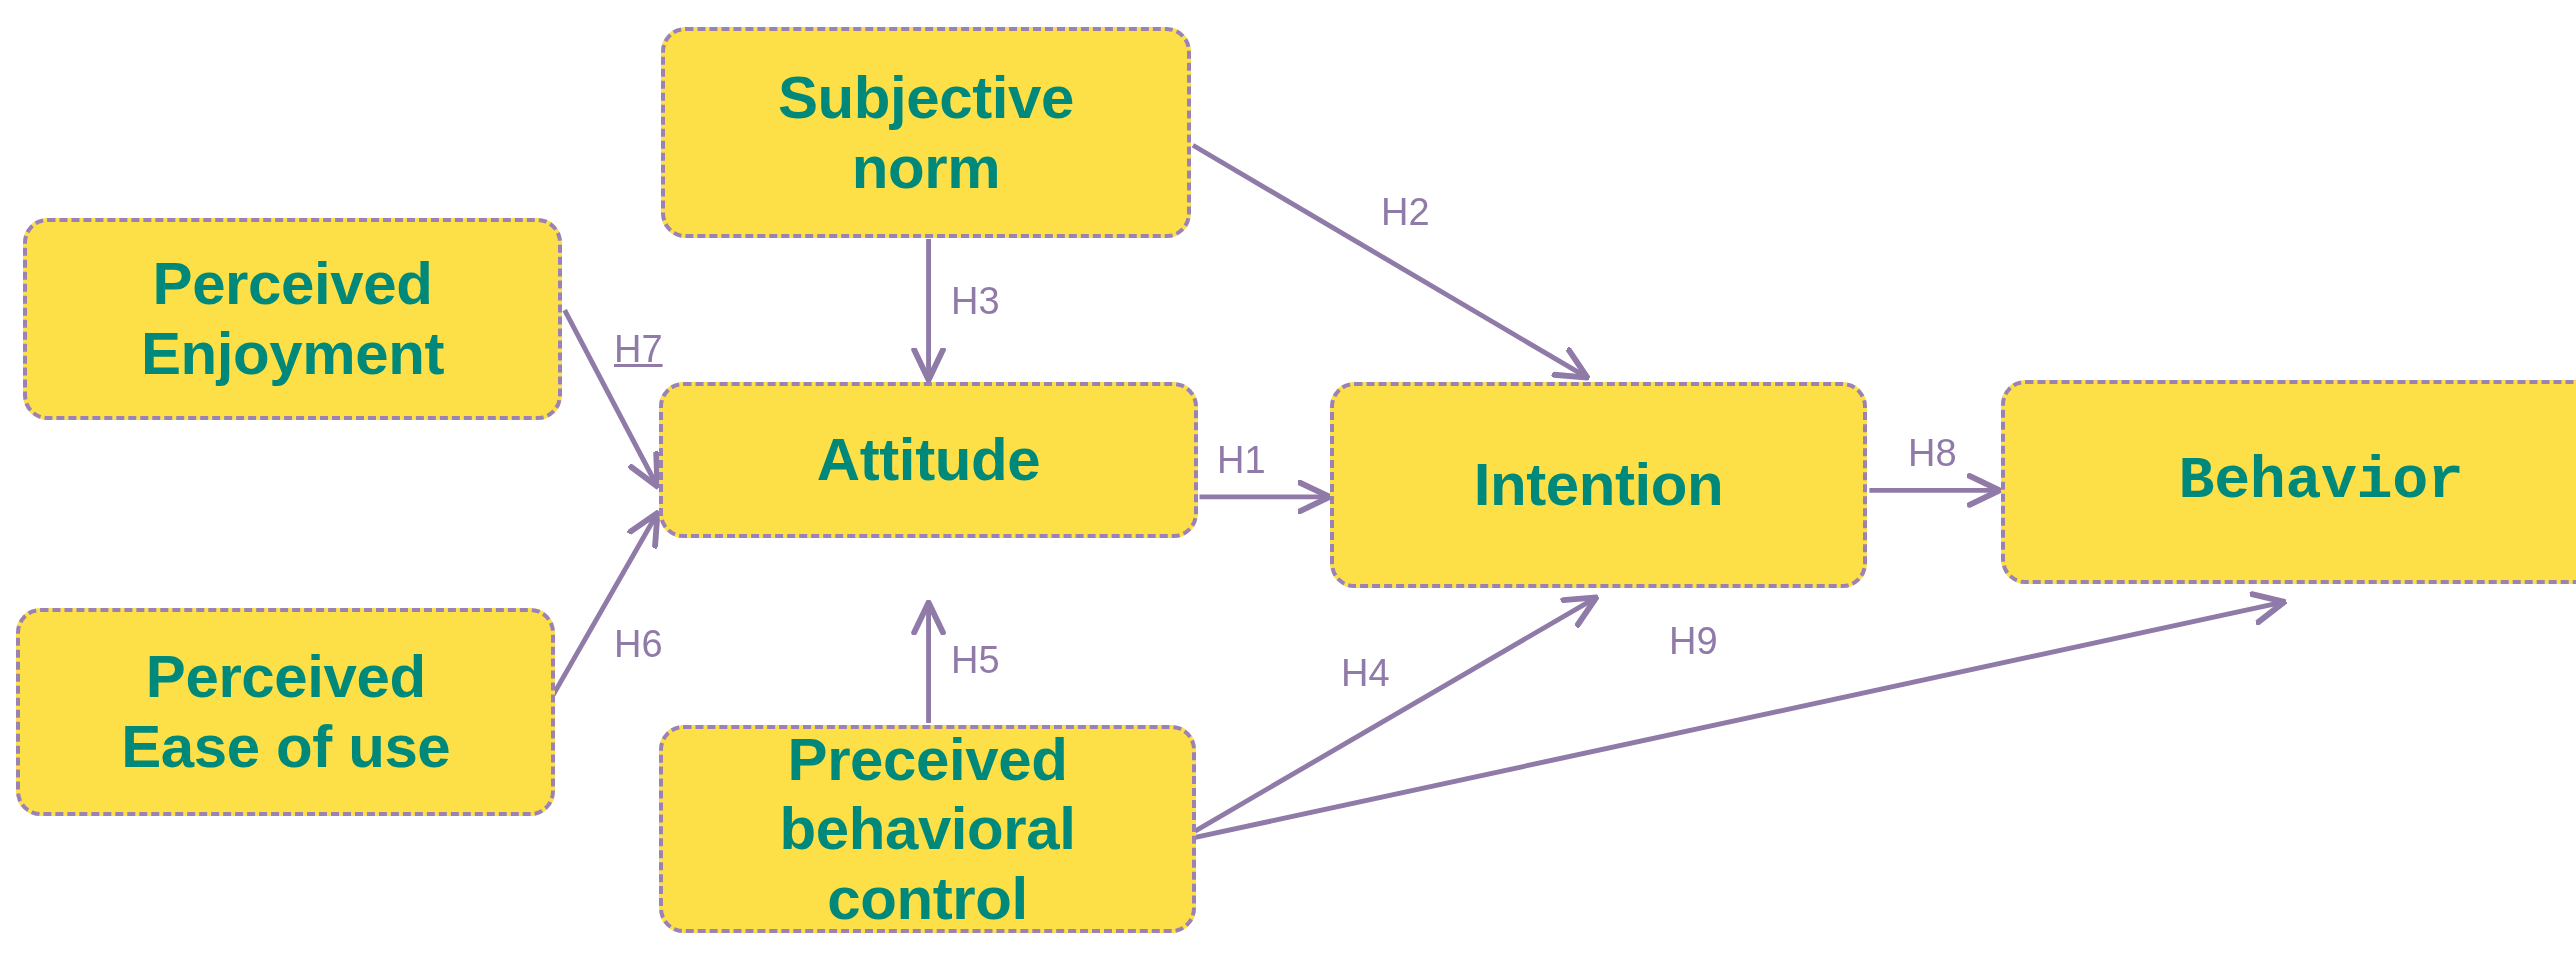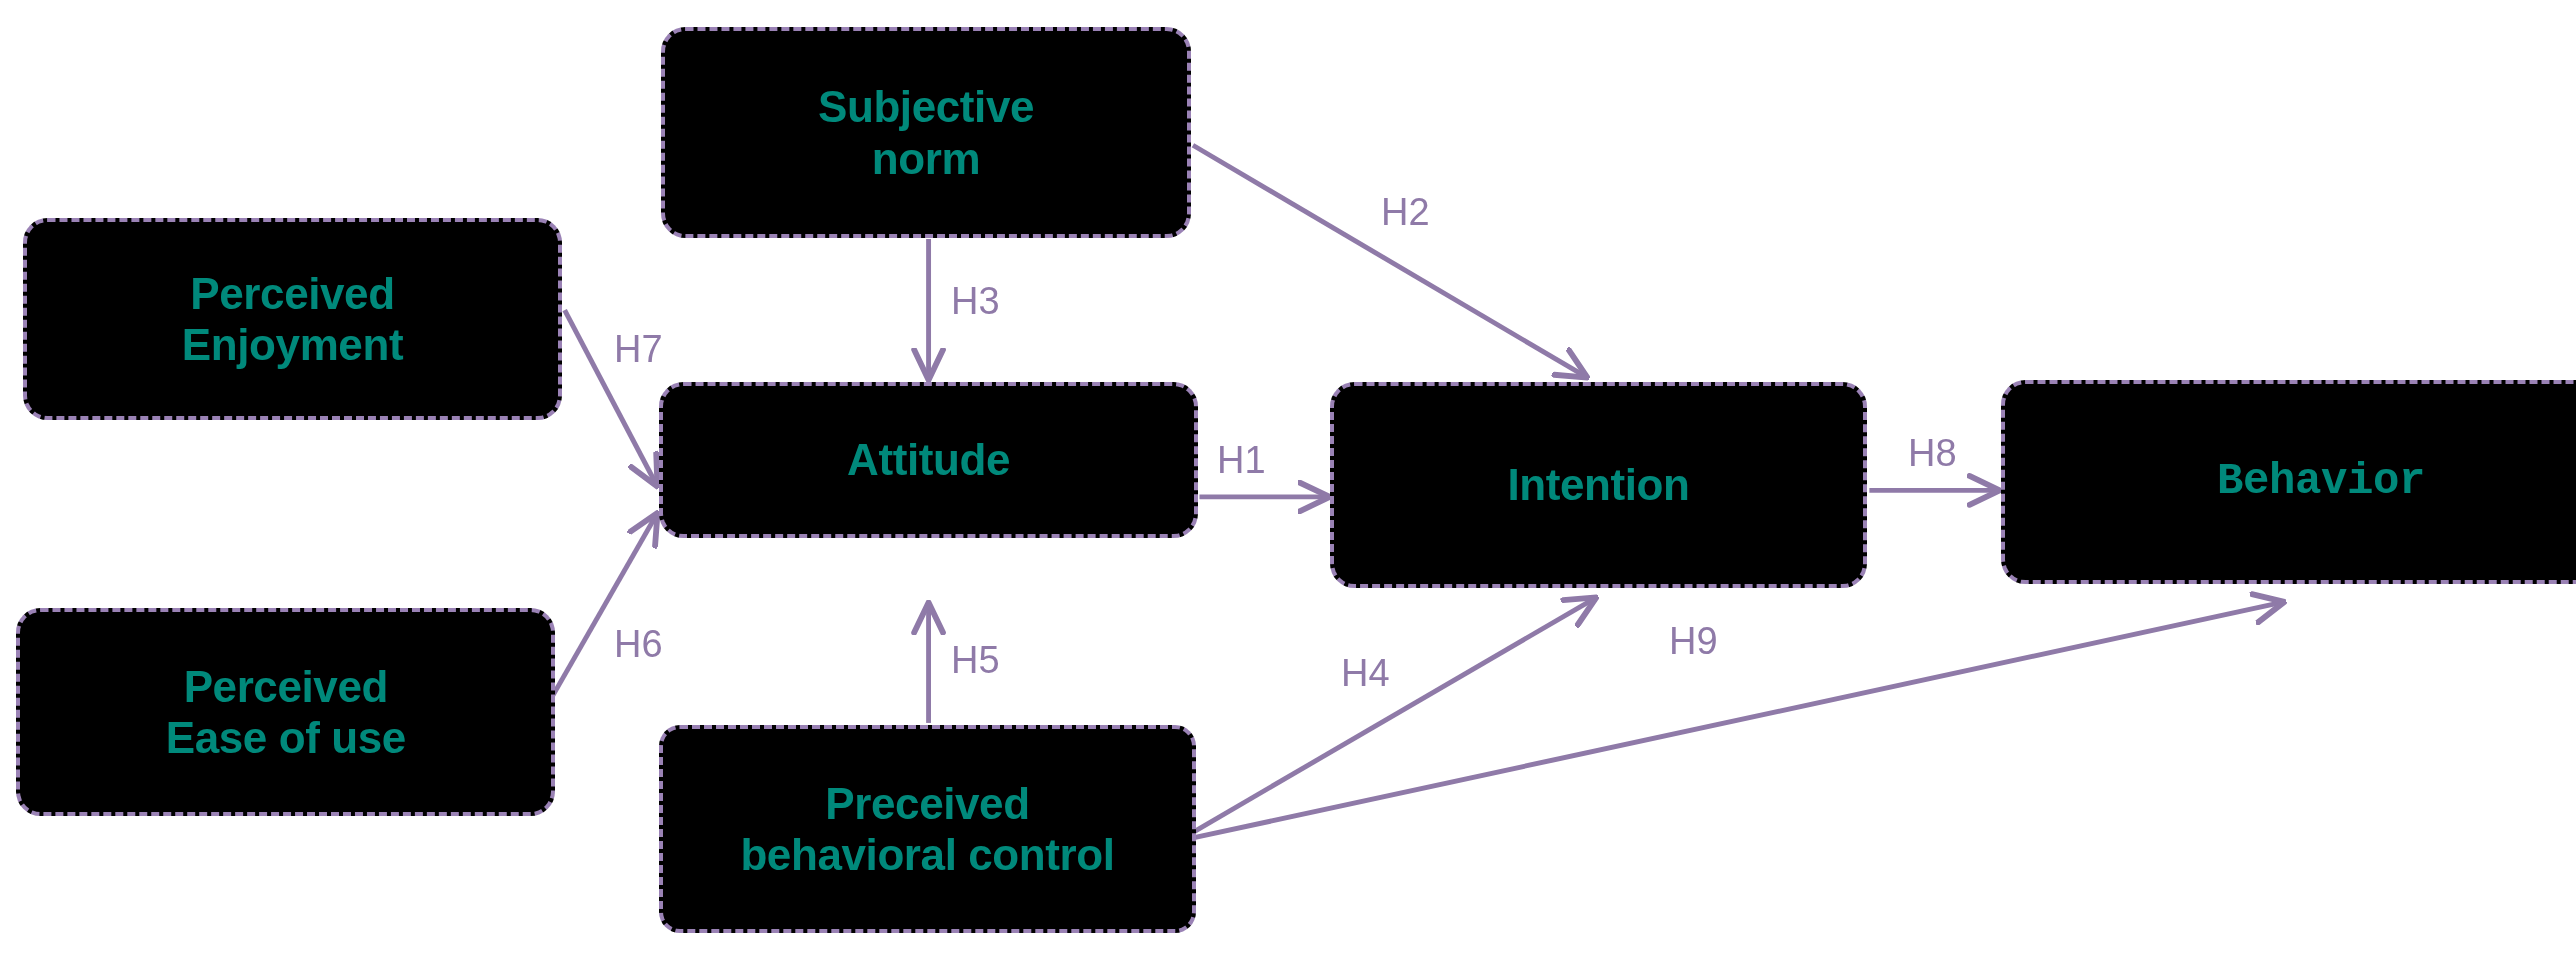--- a/index.html
+++ b/index.html
@@ -22,30 +22,30 @@
     position: absolute;
     left: 0;
     top: 0;
     width: 2576px;
     height: 962px;
     pointer-events: none;
   }
   .node {
     position: absolute;
     box-sizing: border-box;
-    background: #000000;
+    background: #fde047;
     border: 4.1px dashed #9a82b5;
     border-radius: 24.5px;
     display: flex;
     align-items: center;
     justify-content: center;
     text-align: center;
     color: #00897b;
     font-weight: bold;
-    font-size: 44px;
+    font-size: 60px;
     line-height: 1.16;
     letter-spacing: -0.4px;
     padding: 3.3px 11.4px;
   }
   .node .label {
     display: block;
     white-space: pre-line;
   }
   .hlabel {
     position: absolute;
@@ -99,21 +99,21 @@
 
   <div class="node" style="left:16.3px; top:608px; width:539px; height:208px;">
     <span class="label">Perceived
 Ease of use</span>
   </div>
 
   <div class="node" style="left:659px; top:382px; width:539px; height:156px;">
     <span class="label">Attitude</span>
   </div>
 
-  <div class="node" style="left:659px; top:725px; width:537px; height:208px;border-radius:21px;">
+  <div class="node" style="left:659px; top:725px; width:537px; height:208px;">
     <span class="label">Preceived
 behavioral control</span>
   </div>
 
   <div class="node" style="left:1330px; top:382px; width:537px; height:206px;">
     <span class="label">Intention</span>
   </div>
 
   <div class="node" style="left:2001px; top:380px; width:640px; height:204px;font-family:Liberation Mono, monospace;">
     <span class="label">Behavior</span>
@@ -124,20 +124,20 @@
   <div class="hlabel" style="left:1381px; top:193px;">H2</div>
 
   <div class="hlabel" style="left:951px; top:282px;">H3</div>
 
   <div class="hlabel" style="left:1341px; top:654px;text-align:right;">H4</div>
 
   <div class="hlabel" style="left:951px; top:641px;">H5</div>
 
   <div class="hlabel" style="left:614px; top:625px;">H6</div>
 
-  <div class="hlabel" style="left:614px; top:330px;">H7</div>
+  <div class="hlabel" style="left:614px; top:330px;text-decoration:underline;">H7</div>
 
   <div class="hlabel" style="left:1908px; top:434px;">H8</div>
 
   <div class="hlabel" style="left:1669px; top:622px;">H9</div>
 
 </div>
 
 
 </body></html>

